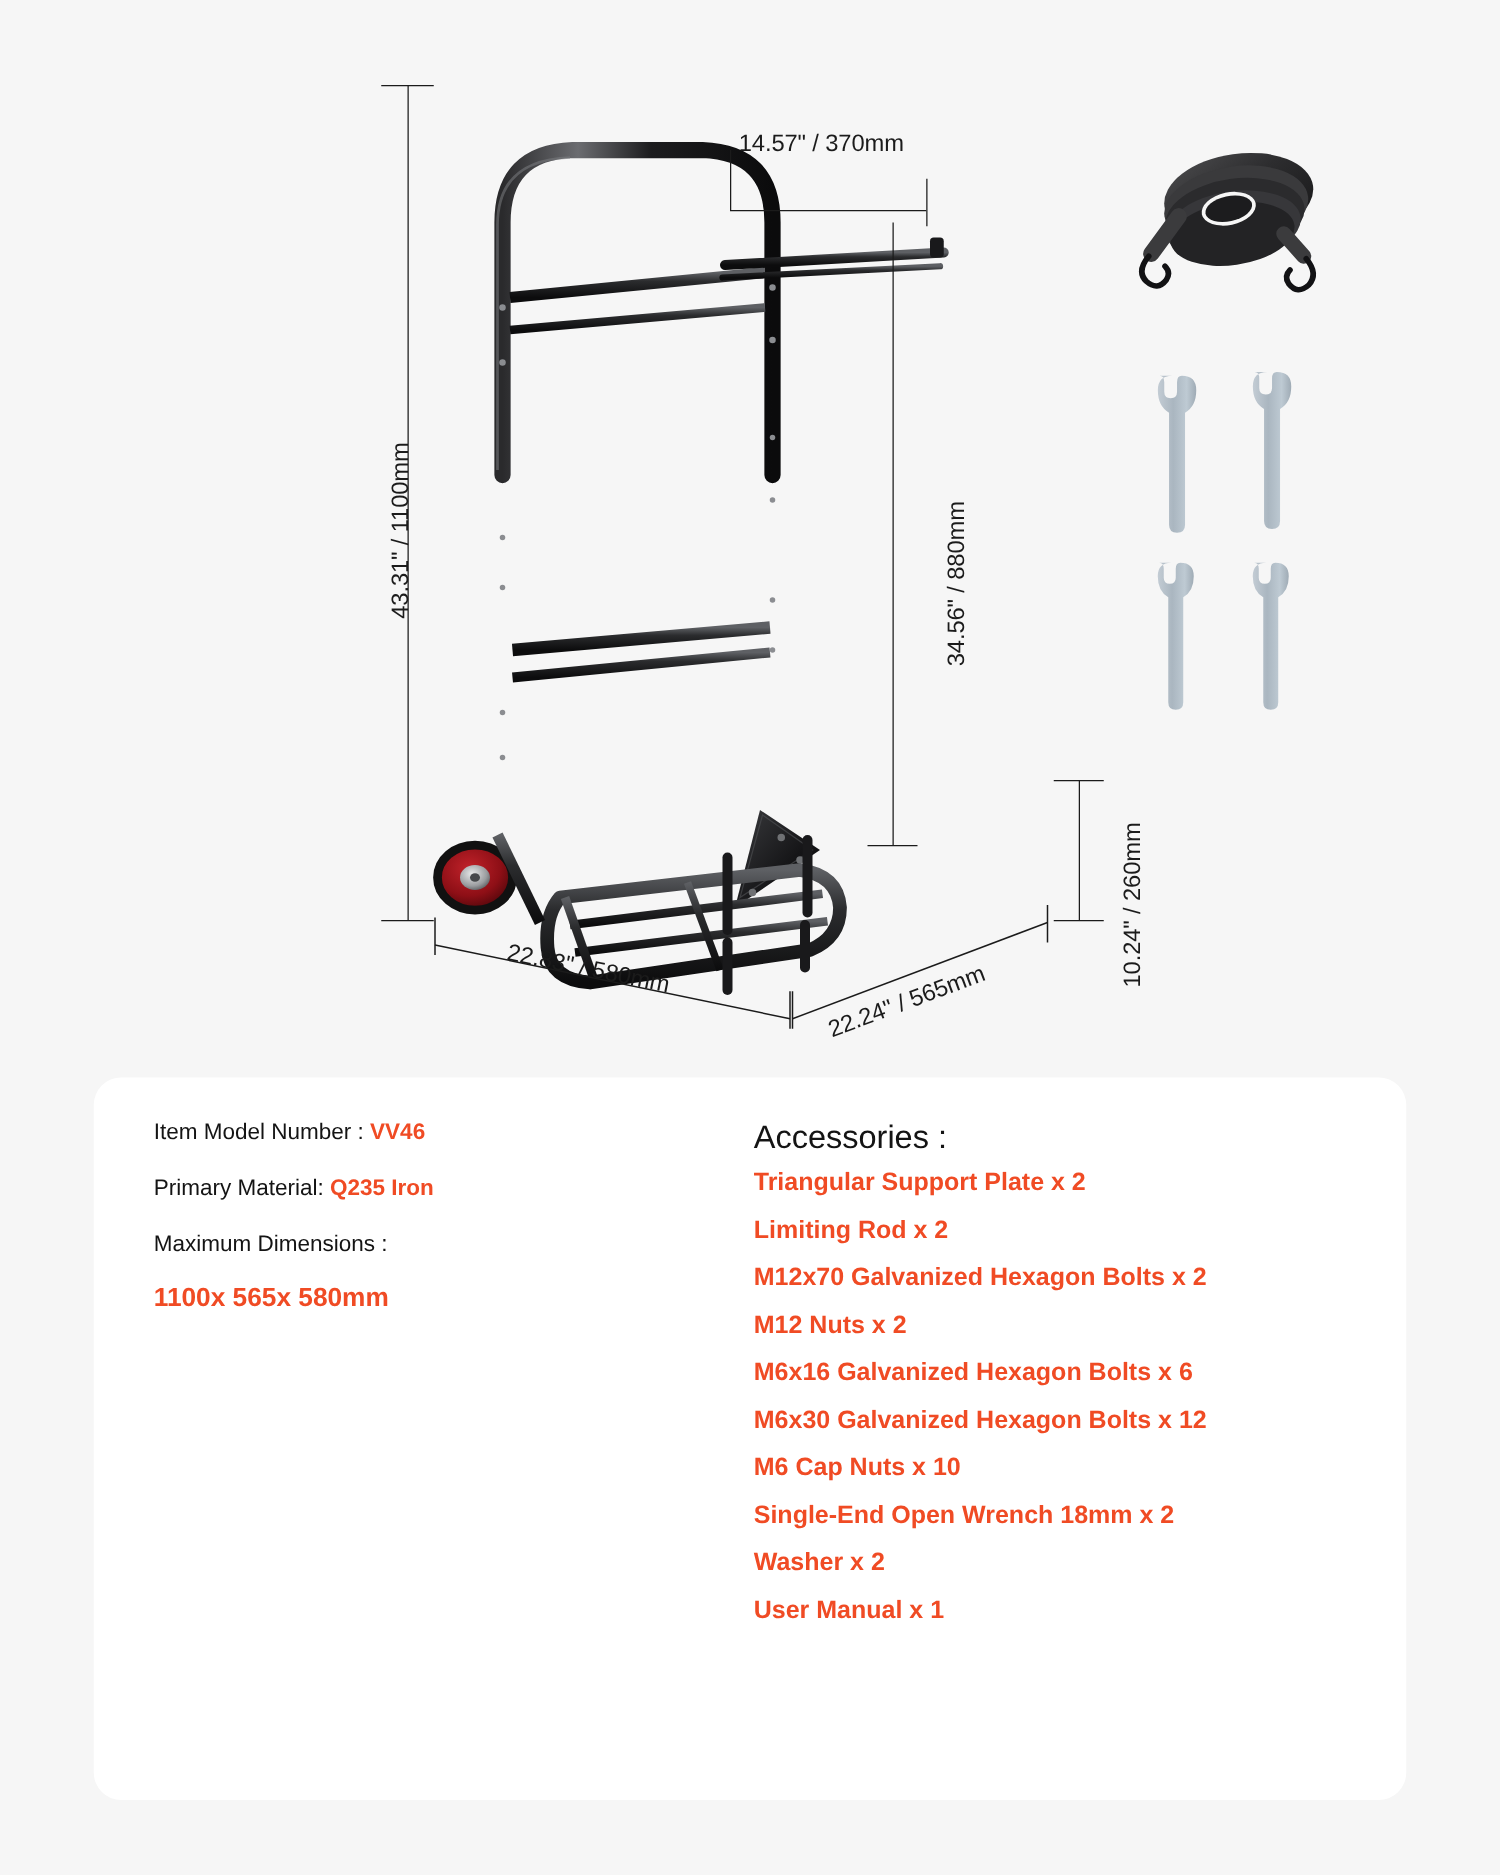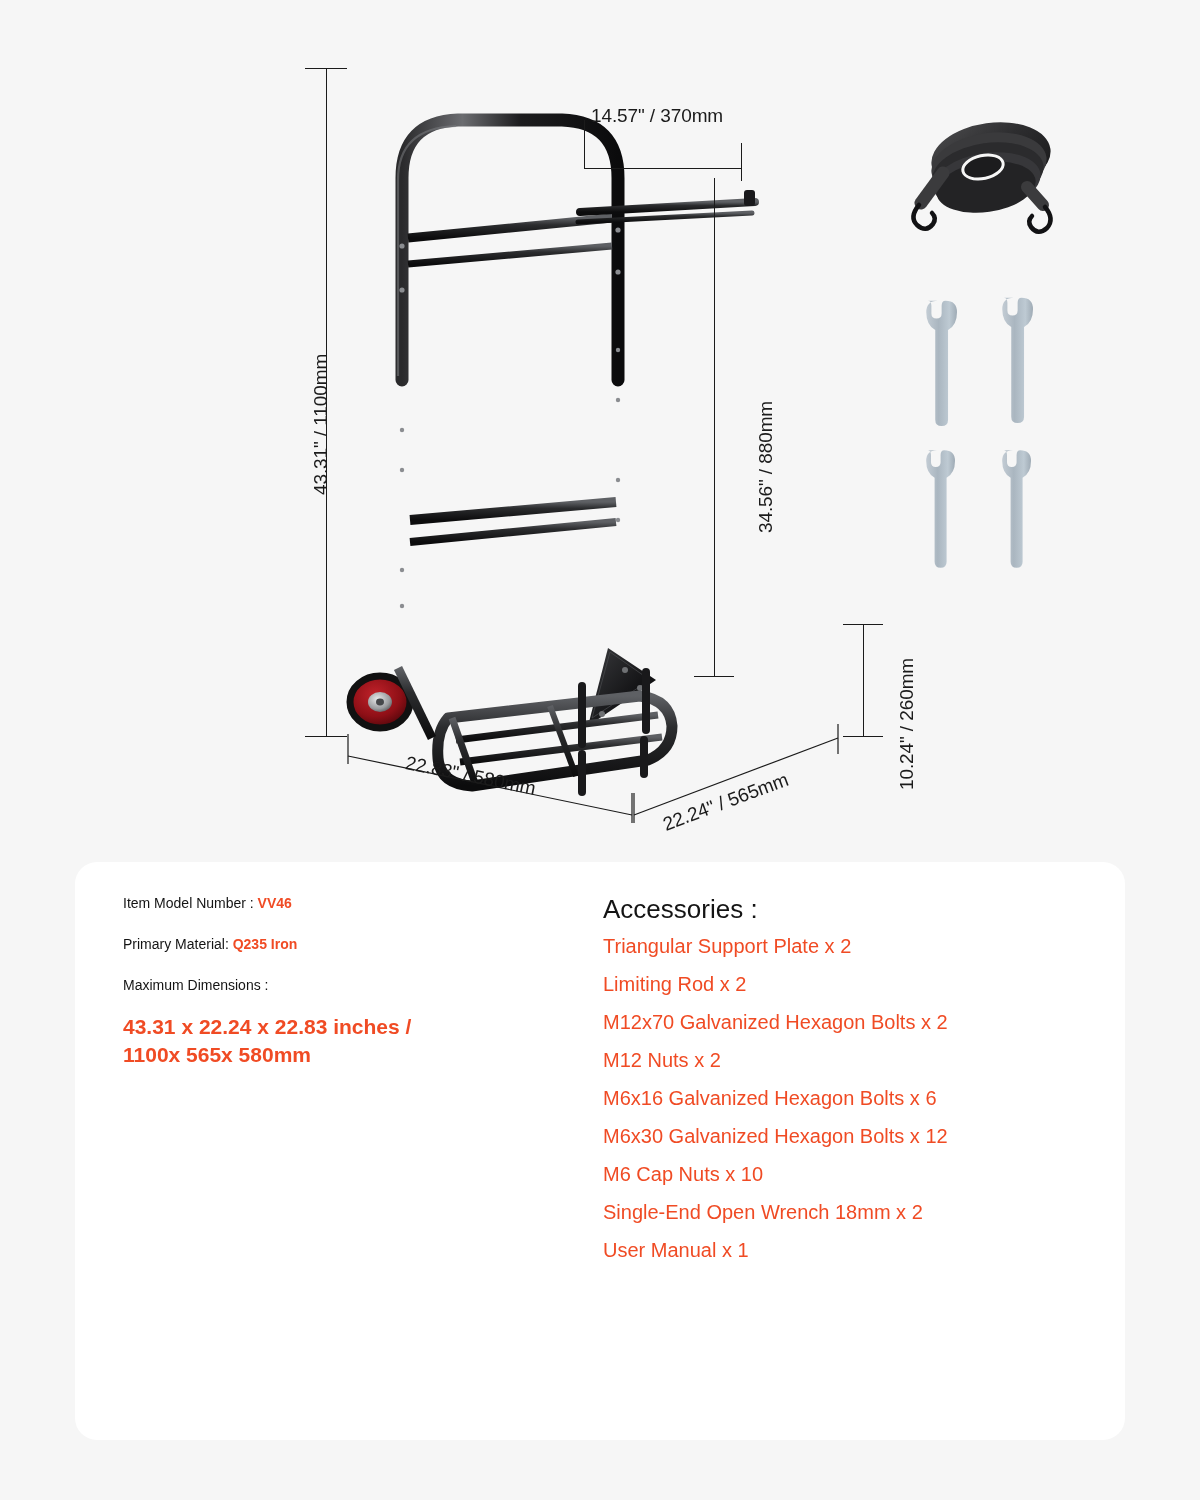--- a/index.html
+++ b/index.html
@@ -50,21 +50,21 @@
   }
   #spec-card-inner {
     position:relative;
     width:100%; height:100%;
     padding:38px 0 0 0;
   }
   .spec-left { position:absolute; left:48px; top:34px; width:470px; }
   .spec-right { position:absolute; left:528px; top:34px; width:500px; }
 
   .spec-row {
-    font-size:14px;
+    font-size:18px;
     line-height:1.0;
     color:#111;
     margin-bottom:27px;
     white-space:nowrap;
   }
   .spec-row .k { font-weight:400; color:#141414; }
   .spec-row .v { font-weight:bold; color:#f04b24; }
 
   .dims-block {
     font-size:21px;
@@ -76,21 +76,21 @@
 
   .acc-title {
     font-size:26px;
     color:#141414;
     font-weight:400;
     margin-bottom:14px;
     line-height:1;
   }
   .acc-item {
     font-size:20px;
-    font-weight:normal;
+    font-weight:bold;
     color:#f04b24;
     line-height:1.0;
     margin-bottom:18px;
     white-space:nowrap;
   }
 </style>
 </head>
 <body>
 
 <div id="page">
@@ -296,35 +296,35 @@
           <span class="k">Primary Material:</span>
           <span class="v">Q235 Iron</span>
         </div>
 
 
         <div class="spec-row">
           <span class="k">Maximum Dimensions :</span>
         </div>
 
         <div class="dims-block">
-          <div>43.31 x 22.24 x 22.83 inches /</div>
           <div>1100x 565x 580mm</div>
         </div>
 
       </div>
 
       <div class="spec-right">
         <div class="acc-title">Accessories :</div>
         <div class="acc-item">Triangular Support Plate x 2</div>
         <div class="acc-item">Limiting Rod x 2</div>
         <div class="acc-item">M12x70 Galvanized Hexagon Bolts x 2</div>
         <div class="acc-item">M12 Nuts x 2</div>
         <div class="acc-item">M6x16 Galvanized Hexagon Bolts x 6</div>
         <div class="acc-item">M6x30 Galvanized Hexagon Bolts x 12</div>
         <div class="acc-item">M6 Cap Nuts x 10</div>
         <div class="acc-item">Single-End Open Wrench 18mm x 2</div>
+        <div class="acc-item">Washer x 2</div>
         <div class="acc-item">User Manual x 1</div>
       </div>
 
     </div>
   </div>
 
 </div>
 
 </body></html>

